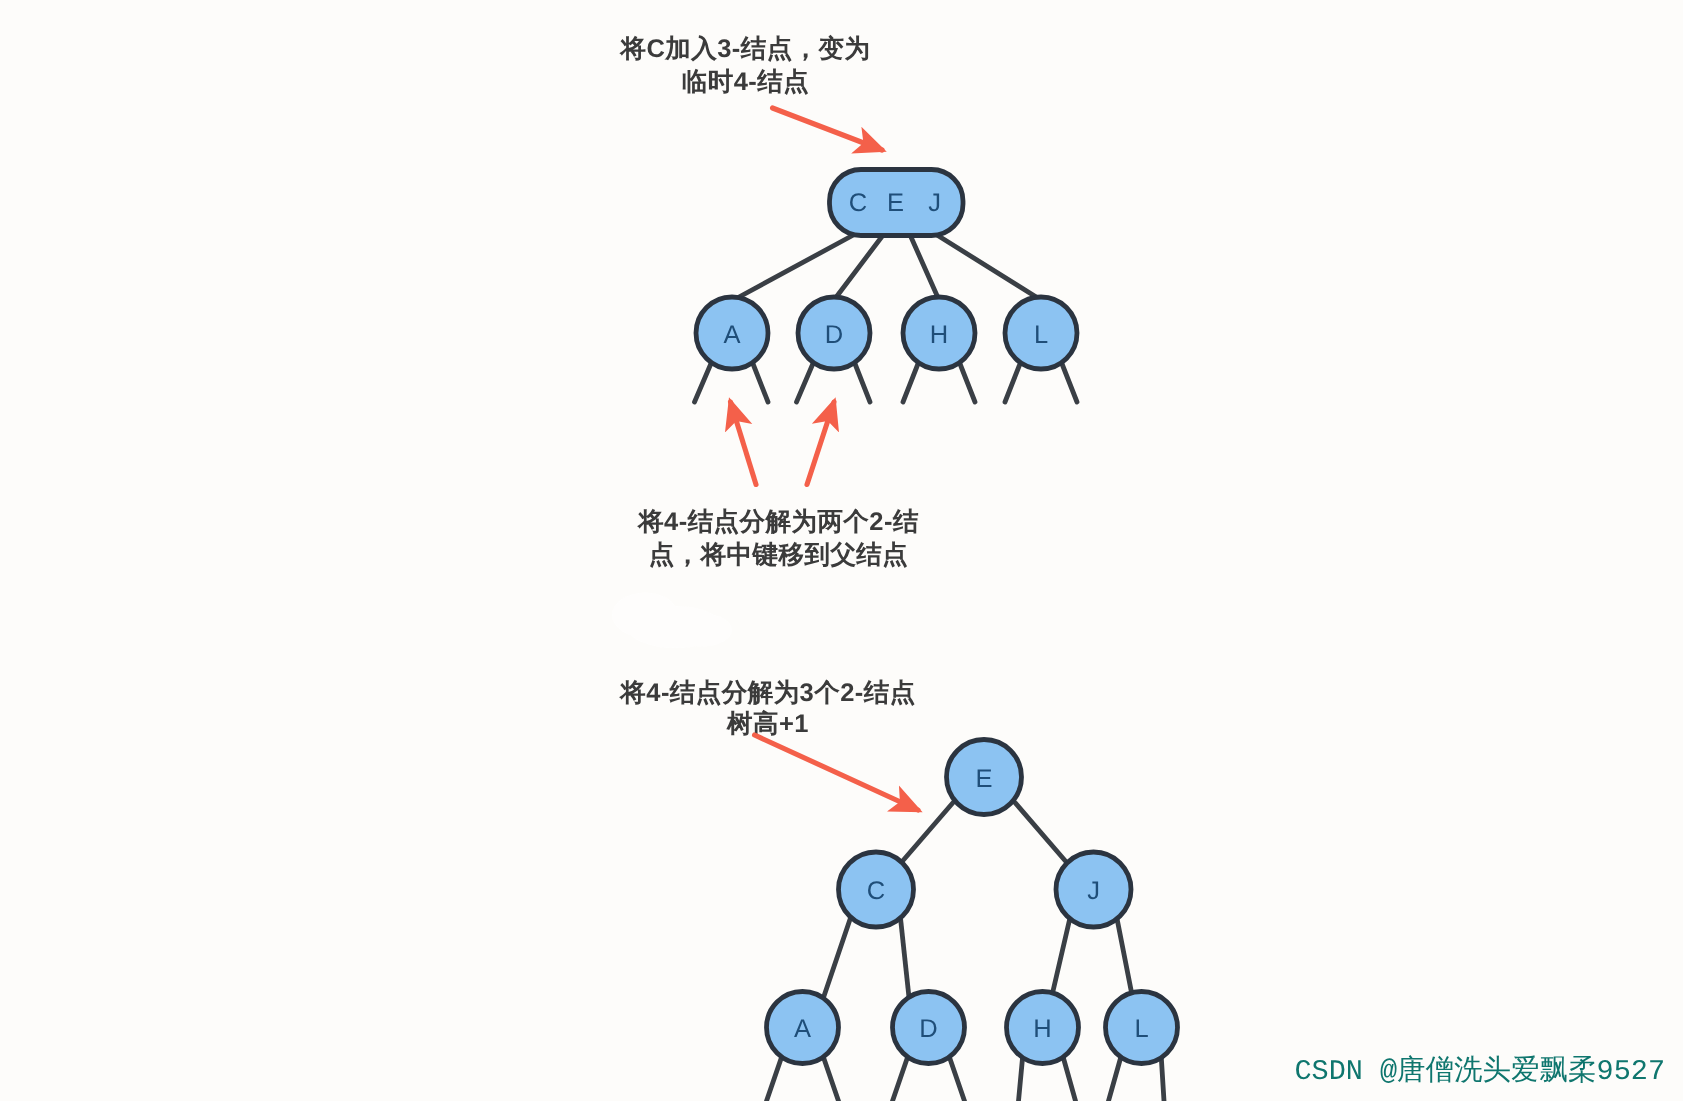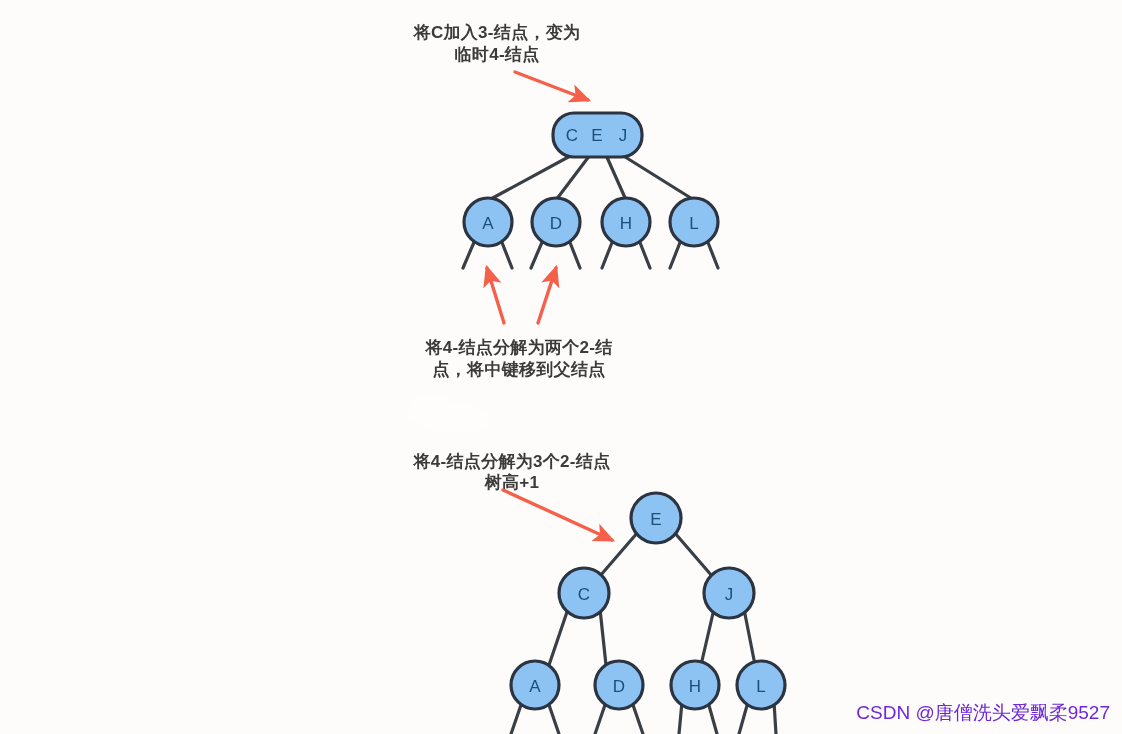--- a/index.html
+++ b/index.html
@@ -35,23 +35,23 @@
     font-family: "Liberation Sans", "DejaVu Sans", sans-serif;
     font-size: 17px;
     font-weight: 400;
     text-anchor: middle;
     dominant-baseline: central;
   }
   .watermark {
     position: absolute;
     right: 12px;
     bottom: 8px;
-    color: #6d28d9;
+    color: #0f766e;
     font-size: 19px;
-    font-family: Liberation Sans, sans-serif;
+    font-family: Liberation Mono, monospace;
     white-space: nowrap;
     user-select: none;
   }
 </style>
 </head>
 <body>
 
 <div id="canvas">
 
   <svg id="diagram-svg" viewBox="0 0 1122 734">

